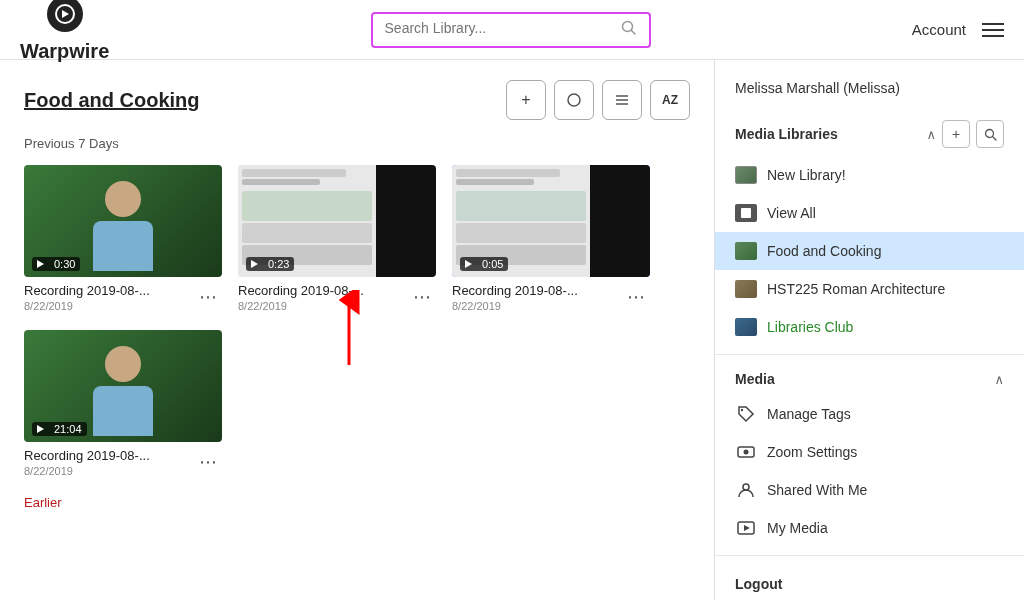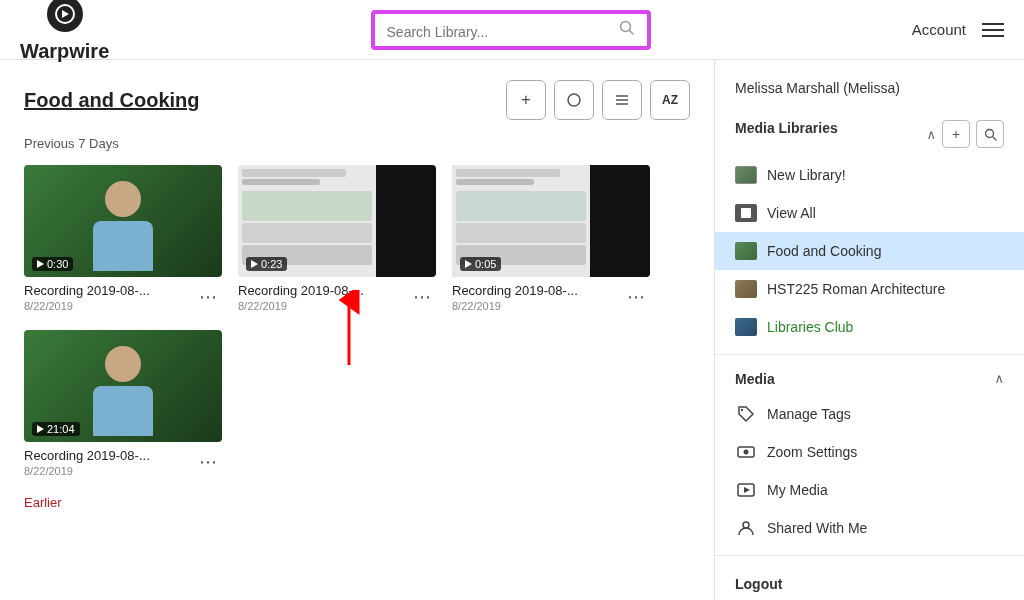--- a/index.html
+++ b/index.html
@@ -32,22 +32,22 @@
       font-weight: bold;
       font-size: 16px;
     }
     .logo-text {
       font-size: 20px;
       font-weight: 600;
       color: #222;
     }
     .search-bar {
       display: flex;
-      align-items: flex-end;
-      border: 4px solid #d946ef;
+      align-items: flex-start;
+      border: 2px solid #d946ef;
       border-radius: 4px;
       padding: 6px 12px;
       width: 280px;
       gap: 16px;
     }
     .search-bar input {
       border: none;
       outline: none;
       width: 100%;
       font-size: 14px;
@@ -176,21 +176,21 @@
       position: absolute;
       bottom: 6px;
       left: 8px;
       background: rgba(0,0,0,0.7);
       color: #fff;
       font-size: 11px;
       padding: 1px 5px;
       border-radius: 3px;
       display: flex;
       align-items: center;
-      gap: 3px;
+      gap: 10px;
     }
     .play-triangle {
       width: 0;
       height: 0;
       border-style: solid;
       border-width: 4px 0 4px 7px;
       border-color: transparent transparent transparent #fff;
     }
     .video-info {
       display: flex;
@@ -238,21 +238,21 @@
       overflow-y: auto;
     }
     .sidebar-user {
       padding: 4px 20px 16px;
       font-size: 14px;
       color: #333;
       font-weight: 500;
     }
     .sidebar-section-header {
       display: flex;
-      align-items: flex-start;
+      align-items: center;
       justify-content: space-between;
       padding: 8px 20px;
     }
     .sidebar-section-title {
       font-size: 14px;
       font-weight: 600;
       color: #333;
     }
     .sidebar-ctrl-btn {
       width: 28px;
@@ -565,35 +565,35 @@
           <rect x="1" y="4" width="16" height="10" rx="2" stroke="#444" stroke-width="1.5" fill="none"></rect>
           <circle cx="9" cy="9" r="2.5" fill="#444"></circle>
         </svg>
       </div>
       <span>Zoom Settings</span>
     </div>
 
     <div class="sidebar-item">
       <div class="sidebar-item-icon">
         <svg width="18" height="18" viewBox="0 0 18 18" fill="none">
+          <circle cx="9" cy="6" r="3" stroke="#444" stroke-width="1.5" fill="none"></circle>
+          <path d="M2 16c0-3.866 3.134-7 7-7s7 3.134 7 7" stroke="#444" stroke-width="1.5" fill="none"></path>
+        </svg>
+      </div>
+      <span>Shared With Me</span>
+    </div>
+
+    <div class="sidebar-item">
+      <div class="sidebar-item-icon">
+        <svg width="18" height="18" viewBox="0 0 18 18" fill="none">
           <rect x="1" y="3" width="16" height="12" rx="2" stroke="#444" stroke-width="1.5" fill="none"></rect>
           <polygon points="7,6 7,12 13,9" fill="#444"></polygon>
         </svg>
       </div>
       <span>My Media</span>
     </div>
 
-    <div class="sidebar-item">
-      <div class="sidebar-item-icon">
-        <svg width="18" height="18" viewBox="0 0 18 18" fill="none">
-          <circle cx="9" cy="6" r="3" stroke="#444" stroke-width="1.5" fill="none"></circle>
-          <path d="M2 16c0-3.866 3.134-7 7-7s7 3.134 7 7" stroke="#444" stroke-width="1.5" fill="none"></path>
-        </svg>
-      </div>
-      <span>Shared With Me</span>
-    </div>
-
     <div class="sidebar-divider"></div>
 
     <div class="sidebar-logout">Logout</div>
   </aside>
 
 </div>
 
 </body></html>

